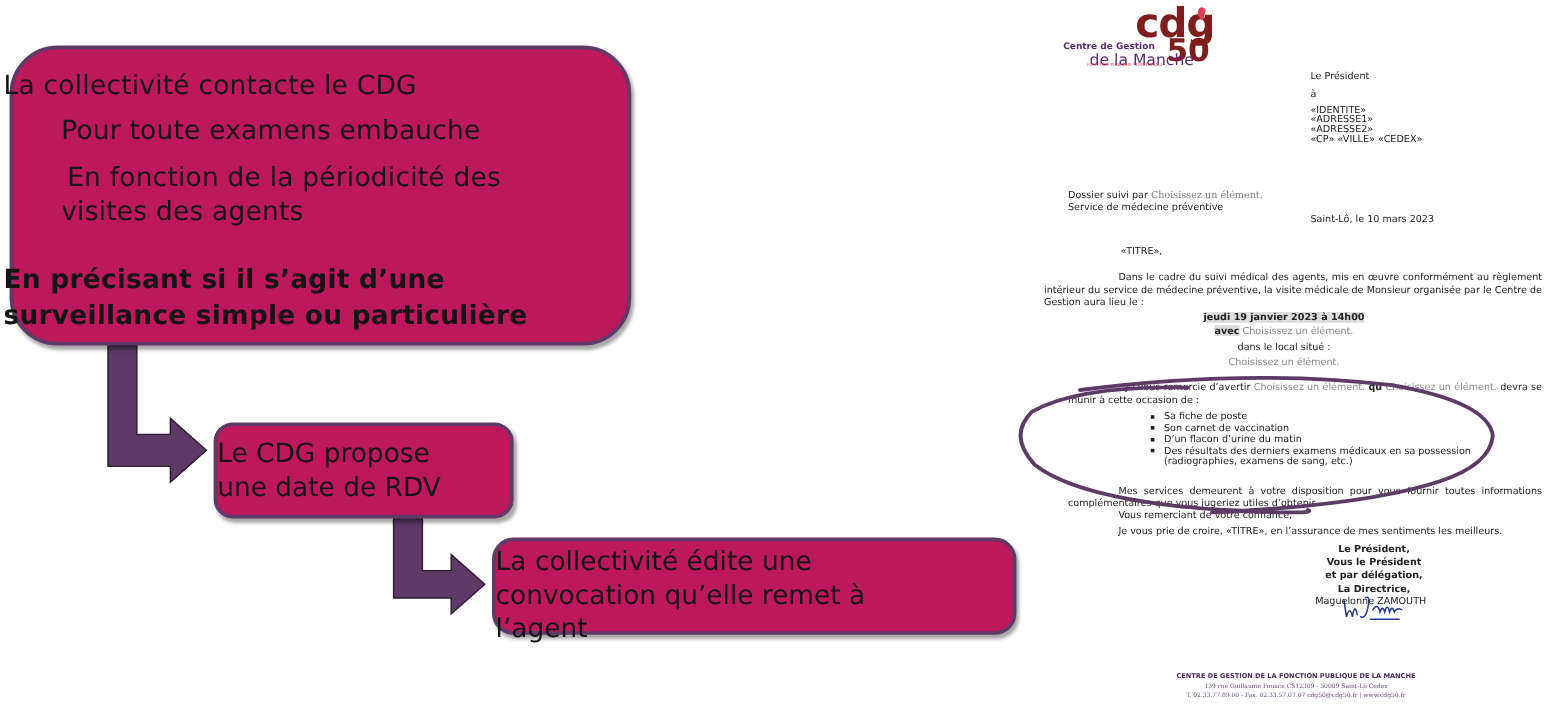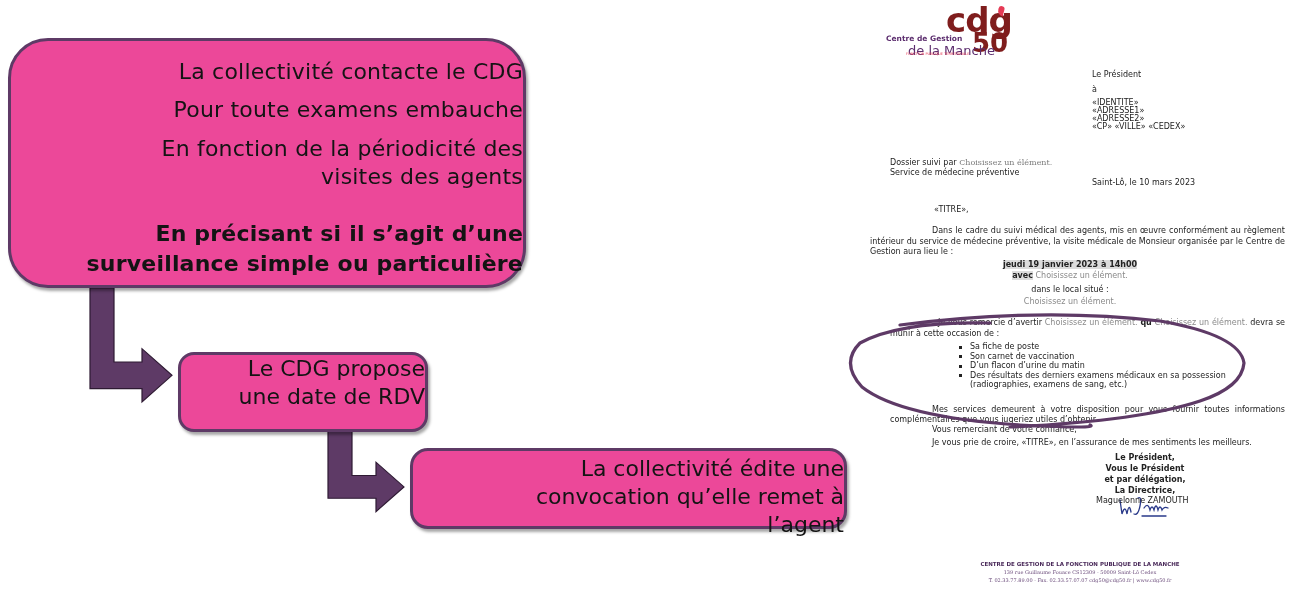--- a/index.html
+++ b/index.html
@@ -13,24 +13,24 @@
       position: relative;
       overflow: hidden;
       font-family: "DejaVu Sans", sans-serif;
       color: #111111;
     }
     
     .flow-box {
       position: absolute;
       border: 3px solid #5e3a66;
       border-radius: 28px;
-      background: #ec4899;
+      background: #be185d;
       box-shadow: 2px 3px 3px rgba(0,0,0,0.35);
       box-sizing: border-box;
-      text-align: right;
+      text-align: left;
       color: #141414;
     }
     .box1 {
       left: 8px; top: 38px; width: 518px; height: 250px;
       border-radius: 40px;
     }
     .box1 .line {
       position: absolute;
       left: 0; right: 0;
       font-size: 22px;
@@ -46,20 +46,21 @@
       font-size: 22px;
     }
     .box1 .l5 { top: 180px; left: -8px; }
     .box1 .l6 { top: 210px; left: -8px; }
 
     .box2 {
       left: 178px; top: 352px; width: 250px; height: 80px;
       border-radius: 16px;
       font-size: 22px;
       line-height: 28px;
+      padding-top: 10px;
     }
     .box3 {
       left: 410px; top: 448px; width: 437px; height: 81px;
       border-radius: 18px;
       font-size: 22px;
       line-height: 28px;
       padding-top: 4px;
     }
     
     .arrow-svg {
@@ -123,21 +124,21 @@
       white-space: nowrap;
     }
     .logo-tag {
       position: absolute;
       left: 20px; top: 48px;
       font-size: 3.5px;
       color: #e63a55;
       white-space: nowrap;
     }
     .abs { position: absolute; white-space: nowrap; }
-    .recipient { left: 222px; top: 69px; line-height: 11px; font-size: 8px; }
+    .recipient { left: 222px; top: 58px; line-height: 11px; font-size: 8px; }
     .recipient .gap { height: 4px; }
     .dossier { left: 20px; top: 158px; line-height: 10px; }
     .placeholder-serif {
       font-family: "DejaVu Serif", serif;
       color: #7a7a7a;
     }
     .placeholder {
       color: #8a8a8a;
     }
     .date-line { left: 222px; top: 178px; }

